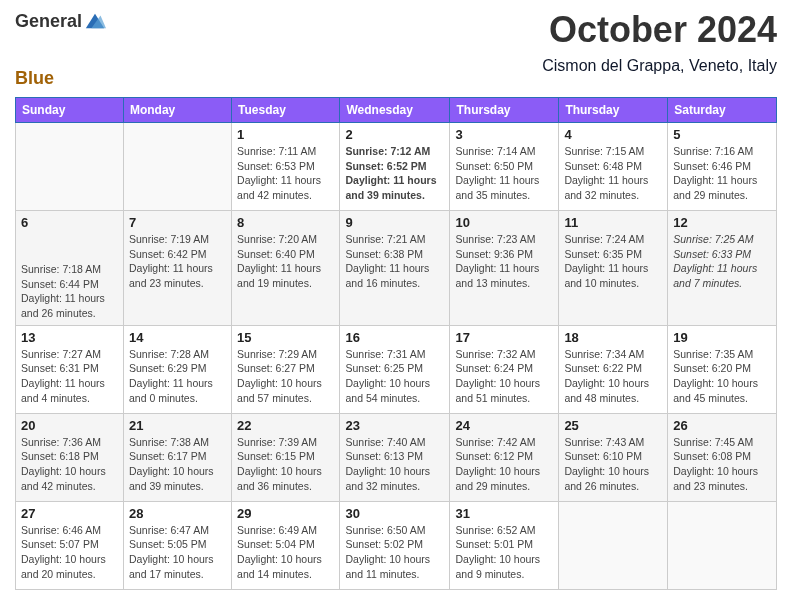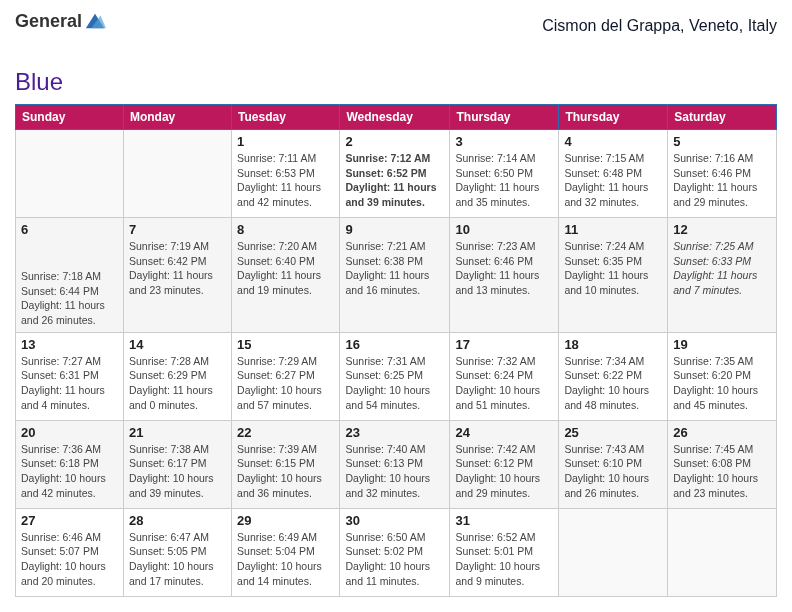--- a/index.html
+++ b/index.html
@@ -25,23 +25,23 @@
     .logo-text {
       display: flex;
       align-items: center;
     }
     .logo-general {
       font-size: 18px;
       font-weight: bold;
       color: #333;
     }
     .logo-blue {
-      font-size: 24px;
-      font-weight: normal;
-      color: #4c1d95;
+      font-size: 18px;
+      font-weight: bold;
+      color: #a16207;
     }
     .logo-icon {
       width: 22px;
       height: 22px;
       margin-left: 2px;
     }
     .title-block {
       text-align: right;
     }
     .month-title {
@@ -54,21 +54,21 @@
       font-size: 16px;
       color: #0f172a;
       margin-top: 7px;
     }
     .calendar {
       width: 100%;
       border-collapse: collapse;
       font-size: 11px;
     }
     .calendar th {
-      background-color: #be185d;
+      background-color: #8b5cf6;
       color: white;
       text-align: left;
       padding: 5px 6px;
       font-size: 12px;
       font-weight: bold;
       border: 1px solid #2a6db5;
     }
     .calendar td {
       border: 1px solid #ccc;
       vertical-align: top;
@@ -105,20 +105,21 @@
     <div class="logo-text">
       <span class="logo-general">General</span>
       <svg class="logo-icon" viewBox="0 0 24 20" xmlns="http://www.w3.org/2000/svg">
         <polygon points="2,18 12,2 22,18" fill="#2a6db5"></polygon>
         <polygon points="8,18 18,4 24,18" fill="#5a9fd4" opacity="0.7"></polygon>
       </svg>
     </div>
     <span class="logo-blue">Blue</span>
   </div>
   <div class="title-block">
+    <div class="month-title">October 2024</div>
     <div class="location-title">Cismon del Grappa, Veneto, Italy</div>
   </div>
 </div>
 
 <table class="calendar">
   <thead>
     <tr>
     <th>Sunday</th>
         <th>Monday</th>
         <th>Tuesday</th>
@@ -184,21 +185,21 @@
         </td>
         <td>
           <span class="day-num">9</span>
           <div class="day-detail" style="white-space: pre-line;">Sunrise: 7:21 AM
 Sunset: 6:38 PM
 Daylight: 11 hours and 16 minutes.</div>
         </td>
         <td>
           <span class="day-num">10</span>
           <div class="day-detail" style="white-space: pre-line;">Sunrise: 7:23 AM
-Sunset: 6:46 PM
+Sunset: 9:36 PM
 Daylight: 11 hours and 13 minutes.</div>
         </td>
         <td>
           <span class="day-num">11</span>
           <div class="day-detail" style="white-space: pre-line;">Sunrise: 7:24 AM
 Sunset: 6:35 PM
 Daylight: 11 hours and 10 minutes.</div>
         </td>
         <td>
           <span class="day-num">12</span>

